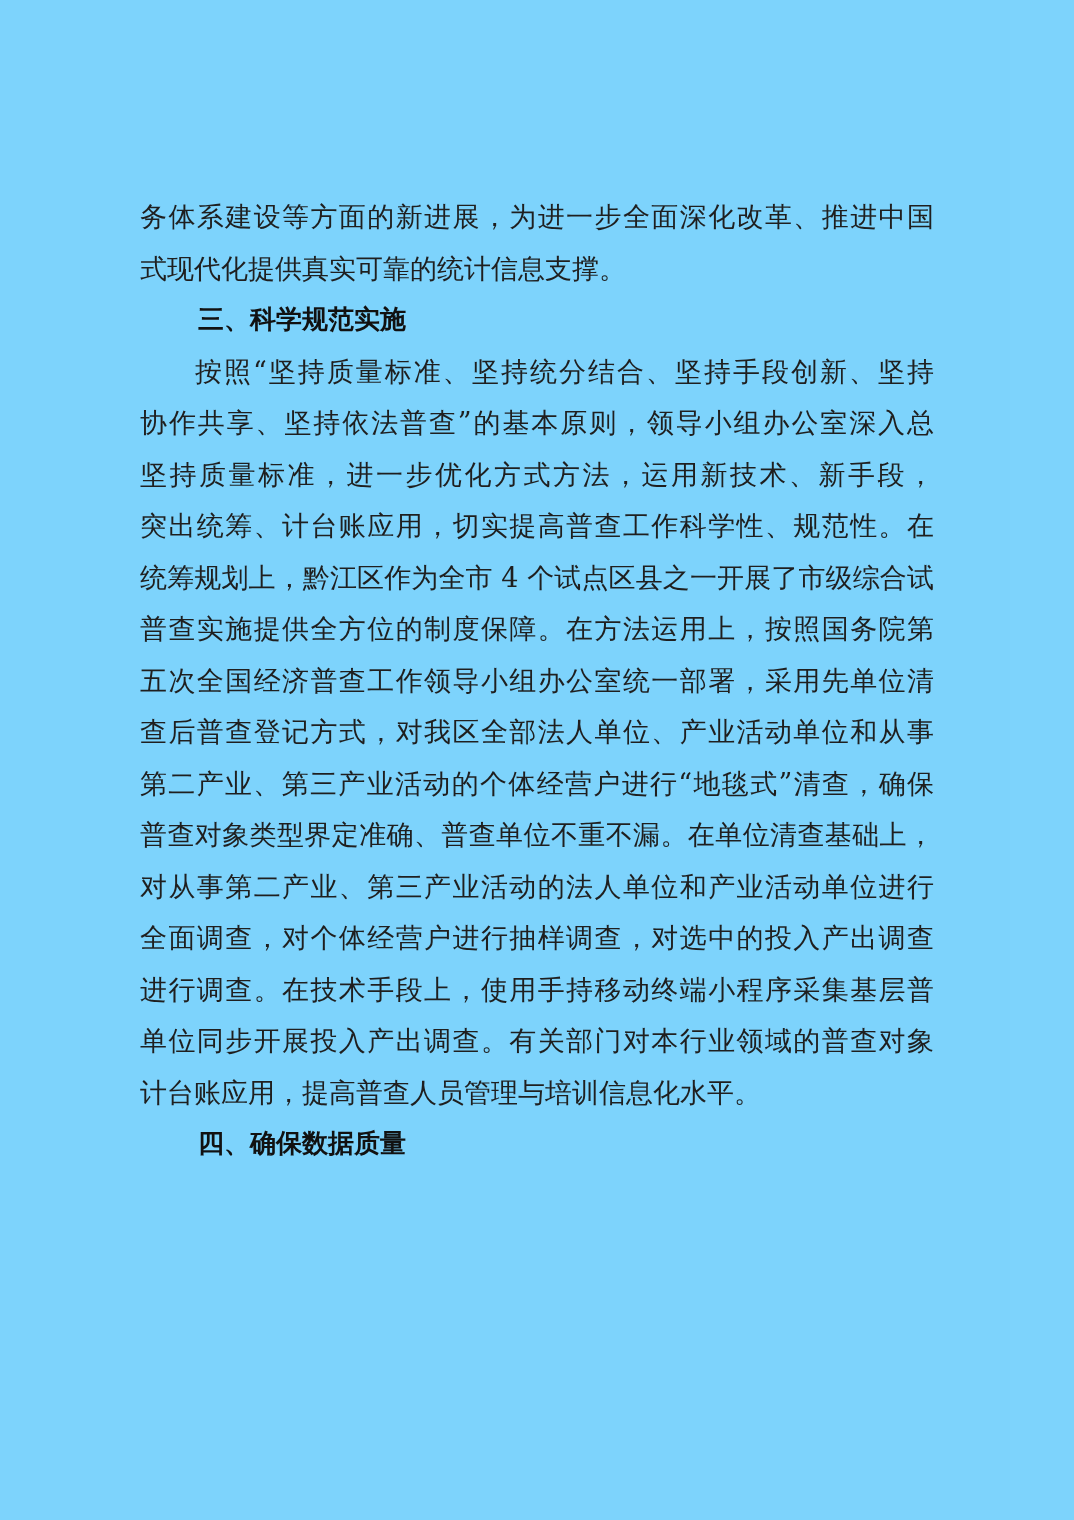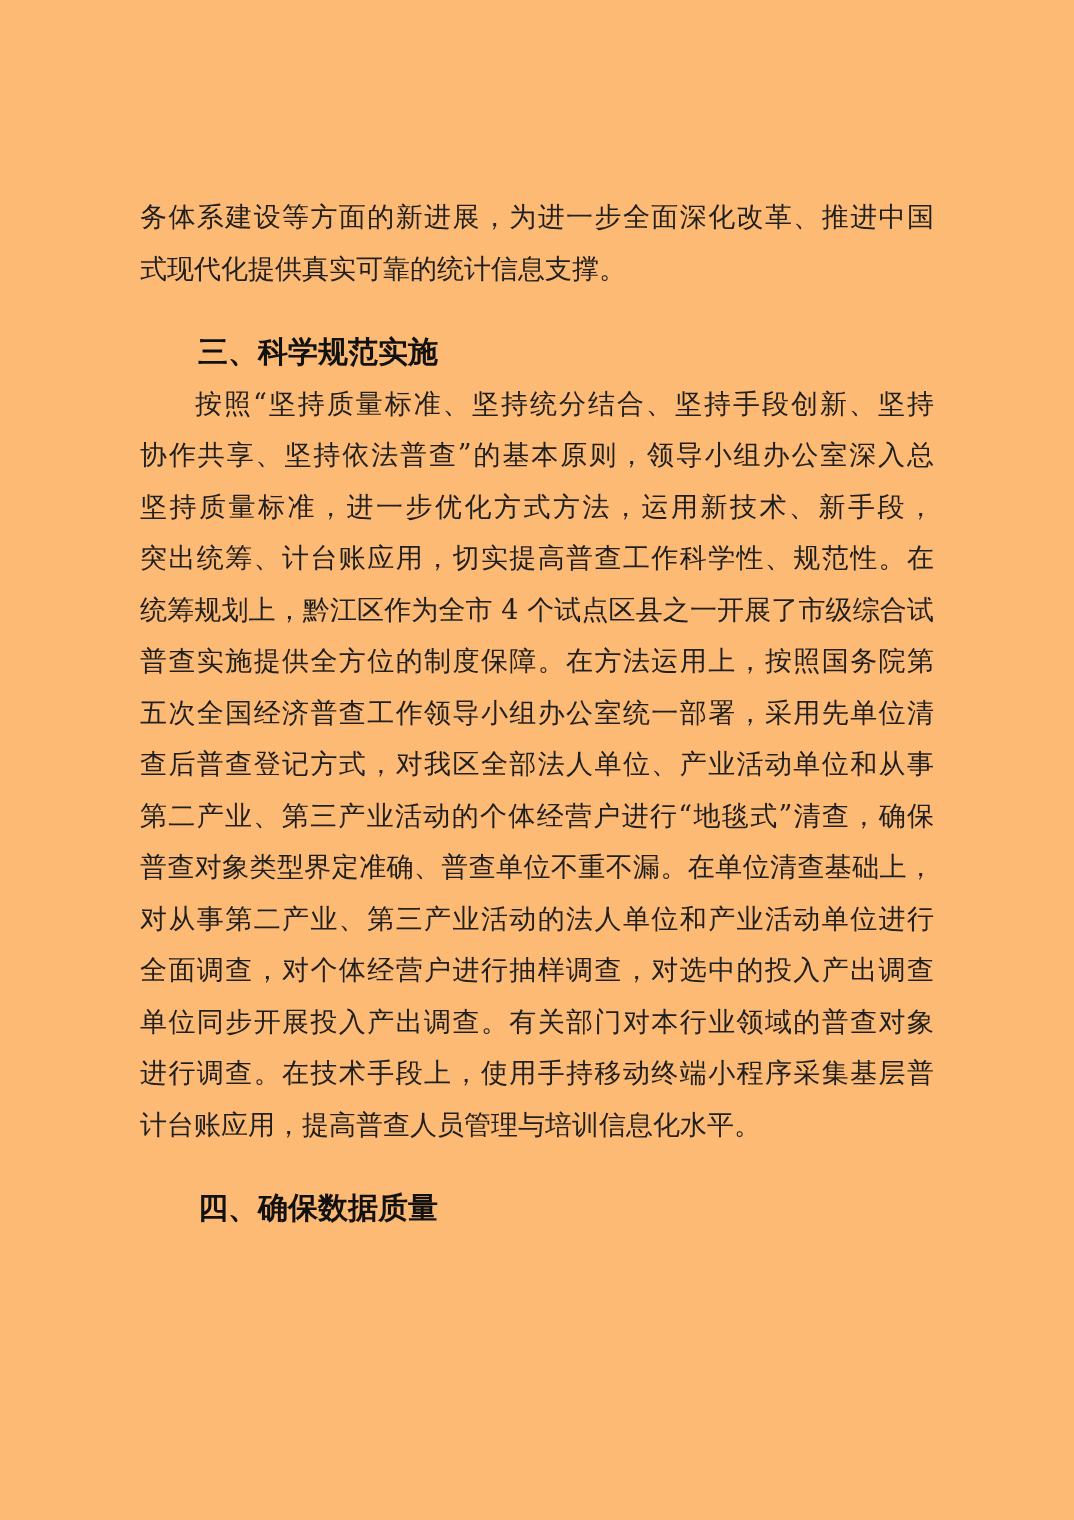--- a/index.html
+++ b/index.html
@@ -4,21 +4,21 @@
 <style>
   html, body {
     margin: 0;
     padding: 0;
     background: #ffffff;
   }
   .page {
     position: relative;
     width: 1074px;
     height: 1520px;
-    background: #fdba74;
+    background: #7dd3fc;
     overflow: hidden;
   }
   .text-column {
     position: absolute;
     left: 140px;
     top: 191px;
     width: 794px;
   }
   .line {
     font-family: "DejaVu Serif", serif;
@@ -34,25 +34,24 @@
   .line.flush {
     text-align: left;
     text-align-last: left;
   }
   .line.indent {
     text-indent: 55px;
   }
   .line.heading {
     font-family: "DejaVu Sans", sans-serif;
     font-weight: 700;
-    font-size: 30px;
+    font-size: 26px;
     color: #111111;
     text-align: left;
     text-align-last: left;
-    margin-top: 32px;
   }
   .line.heading.indent {
     text-indent: 58px;
   }
 </style>
 </head>
 <body>
 
 <div class="page">
   <div class="text-column" id="text-column">
@@ -64,18 +63,18 @@
       <div class="line">坚持质量标准，进一步优化方式方法，运用新技术、新手段，</div>
       <div class="line">突出统筹、计台账应用，切实提高普查工作科学性、规范性。在</div>
       <div class="line">统筹规划上，黔江区作为全市 4 个试点区县之一开展了市级综合试</div>
       <div class="line">普查实施提供全方位的制度保障。在方法运用上，按照国务院第</div>
       <div class="line">五次全国经济普查工作领导小组办公室统一部署，采用先单位清</div>
       <div class="line">查后普查登记方式，对我区全部法人单位、产业活动单位和从事</div>
       <div class="line">第二产业、第三产业活动的个体经营户进行“地毯式”清查，确保</div>
       <div class="line">普查对象类型界定准确、普查单位不重不漏。在单位清查基础上，</div>
       <div class="line">对从事第二产业、第三产业活动的法人单位和产业活动单位进行</div>
       <div class="line">全面调查，对个体经营户进行抽样调查，对选中的投入产出调查</div>
+      <div class="line">进行调查。在技术手段上，使用手持移动终端小程序采集基层普</div>
       <div class="line">单位同步开展投入产出调查。有关部门对本行业领域的普查对象</div>
-      <div class="line">进行调查。在技术手段上，使用手持移动终端小程序采集基层普</div>
       <div class="line flush">计台账应用，提高普查人员管理与培训信息化水平。</div>
       <div class="line heading indent flush">四、确保数据质量</div>
     </div>
 </div>
 
 </body></html>

